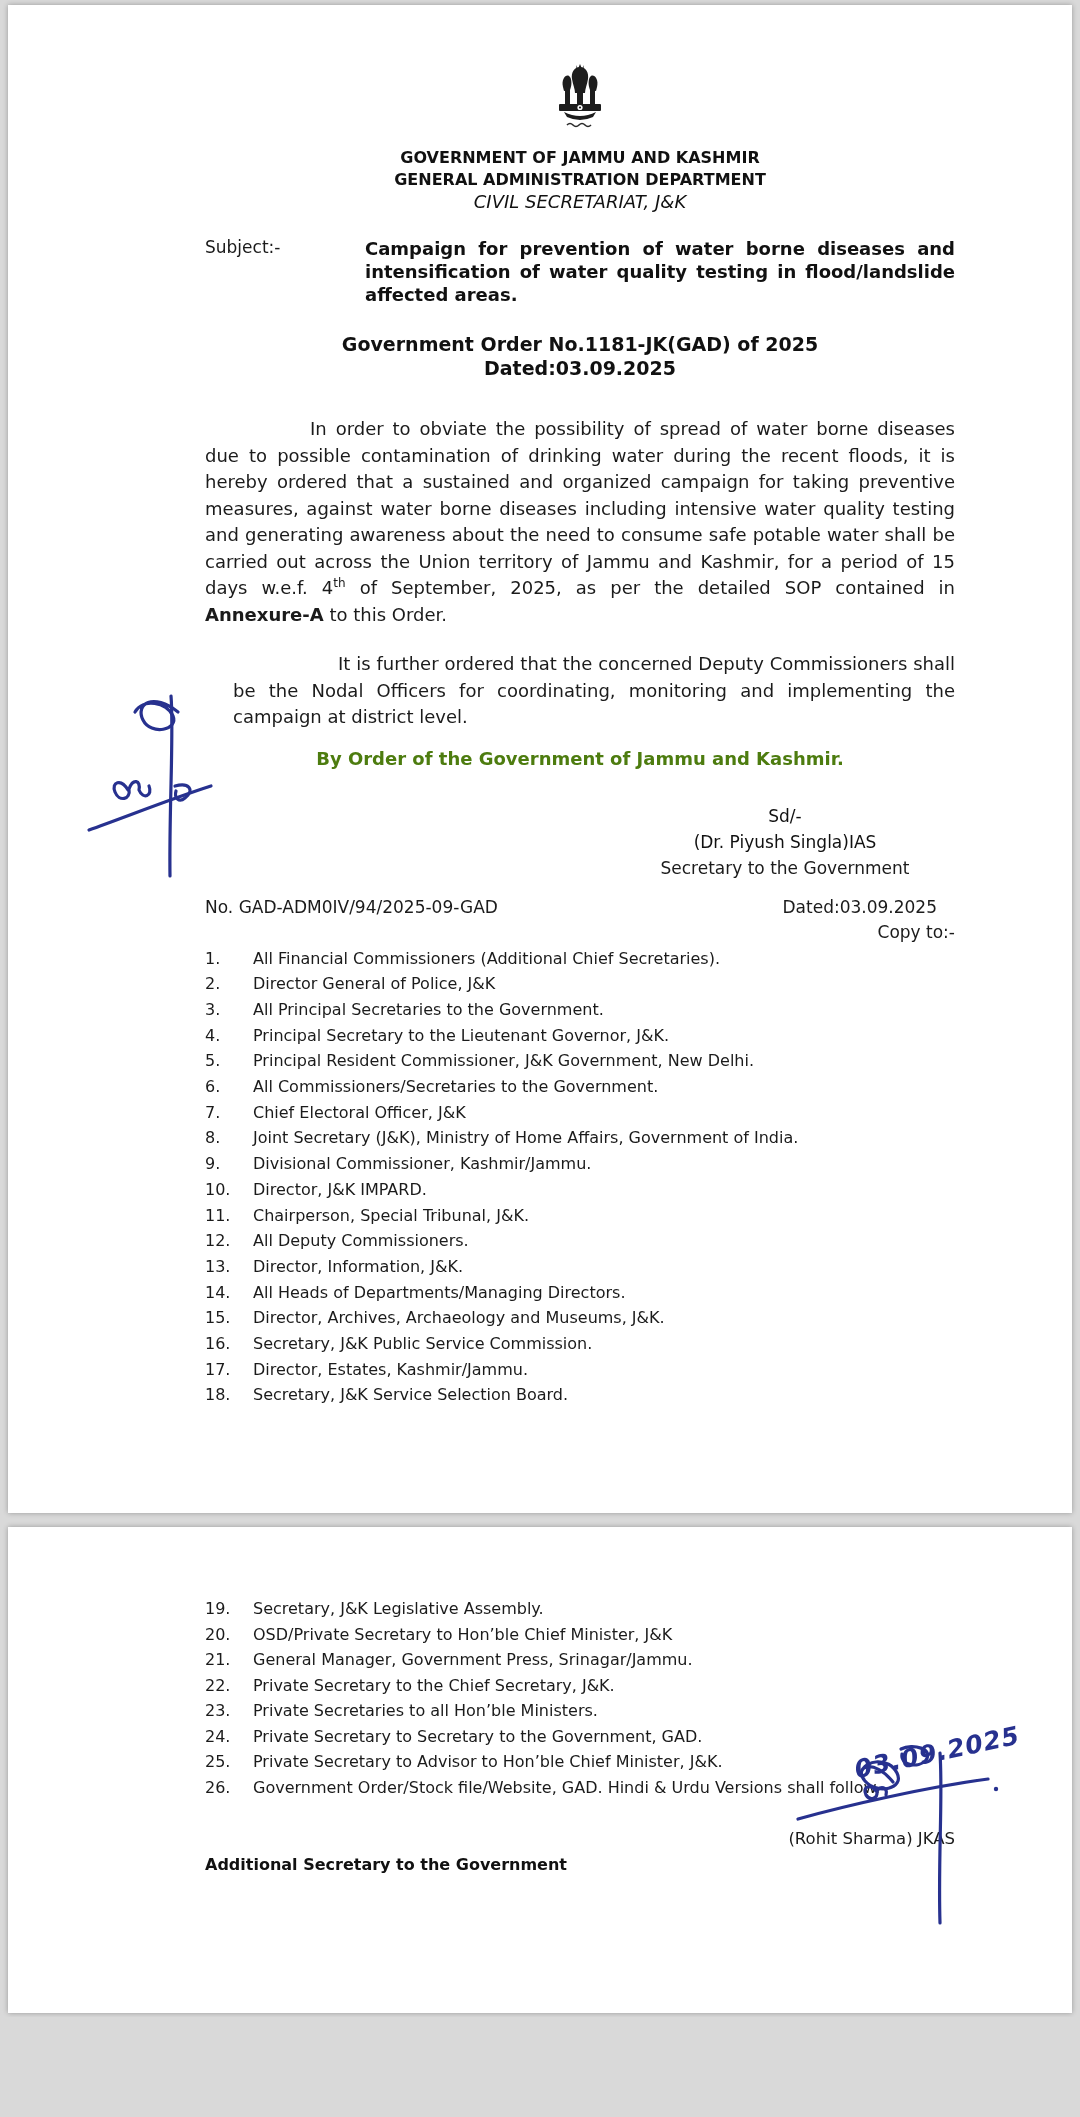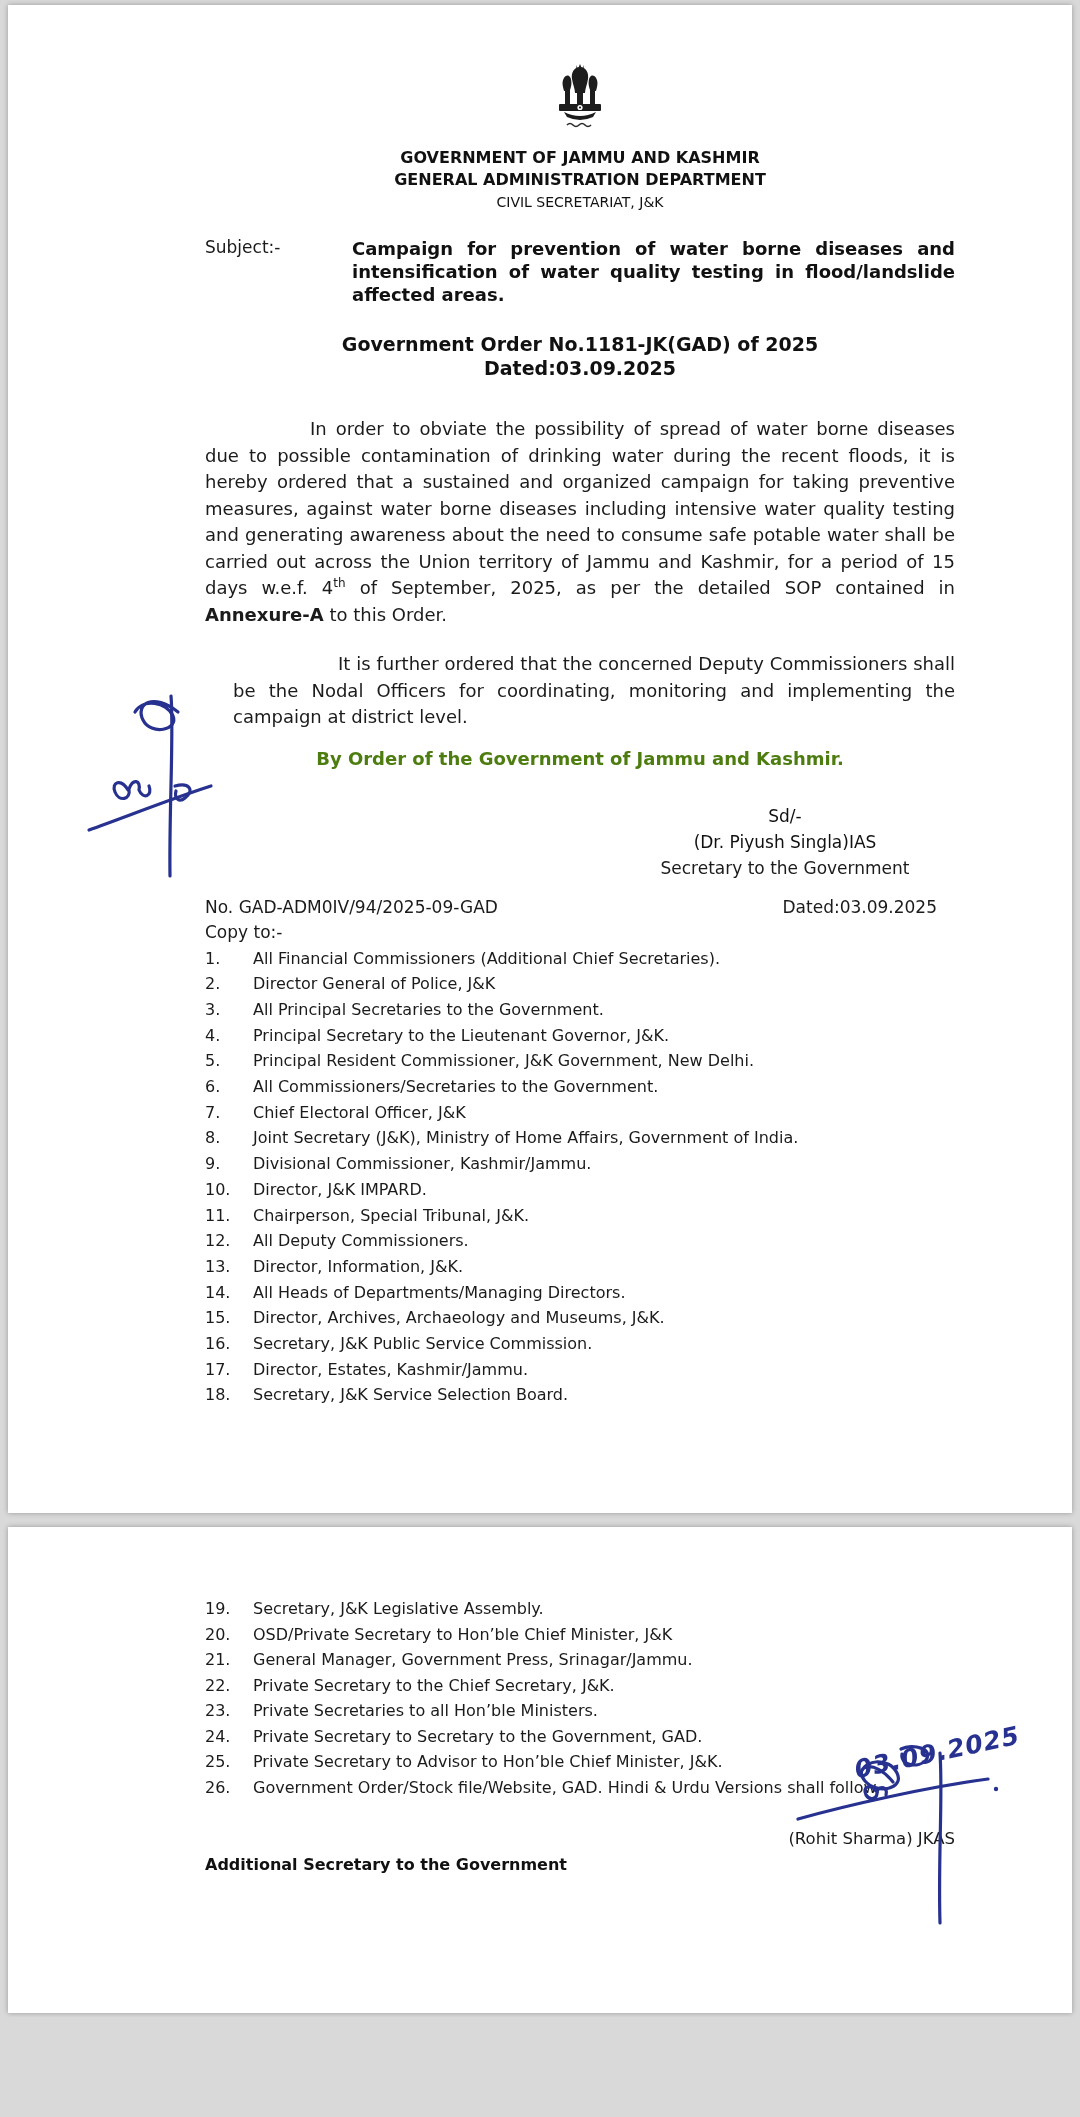--- a/index.html
+++ b/index.html
@@ -18,44 +18,44 @@
     overflow:hidden;
   }
   .page-1{height:1508px;}
   .page-2{height:486px;margin-top:14px;}
   .content{margin-left:197px;width:750px;}
 
   
   .emblem-wrap{text-align:center;padding-top:56px;line-height:0;}
   .hdr{ text-align:center;font-weight:bold;font-size:16px;line-height:22px;color:#111;}
   .hdr.first{margin-top:18px;}
-  .hdr.plain{font-weight:normal;font-size:14px;}
-
-  
-  .subject-row{display:flex;margin-top:24px;}
+  .hdr.plain{font-weight:normal;font-size:18px;font-style:italic;}
+
+  
+  .subject-row{display:flex;margin-top:24px;gap:13px;}
   .subject-label{width:125px;flex:none;font-size:17px;}
   .subject-text{flex:1;font-weight:bold;font-size:18px;line-height:23px;text-align:justify;color:#111;margin-left:22px;}
 
   
   .order-title{margin-top:26px;text-align:center;font-weight:bold;font-size:19px;line-height:24px;color:#111;}
 
   
   .para{margin:0;font-size:18px;line-height:26.5px;text-align:justify;}
   .para1{margin-top:36px;text-indent:105px;}
   .para2{margin-top:23px;text-indent:105px;margin-left:28px;}
   .para sup{font-size:12px;line-height:0;}
   .by-order{margin-top:17px;text-align:center;font-weight:bold;font-size:18px;color:#4d7c0f;}
 
   
   .sig-block{width:340px;margin:34px 0 0 auto;text-align:center;font-size:17px;line-height:26px;}
   .sig-sd,.sig-name{font-weight:normal;color:#111;}
 
   .ref-row{display:flex;justify-content:space-between;margin-top:14px;font-size:17px;line-height:25px;}
   .ref-dated{padding-right:18px;}
-  .copy-label{font-size:17px;line-height:25px;}
+  .copy-label{font-size:17px;line-height:25px;text-align:right;}
 
   
   .copy-list{margin-top:1px;}
   .li{display:flex;font-size:16px;line-height:25.7px;}
   .li .num{width:48px;flex:none;}
   .p2 .li{line-height:25.5px;}
 
   
   .p2-content{margin-left:197px;width:750px;padding-top:68px;}
   .p2-sign-name{margin-top:26px;text-align:right;font-size:16.5px;line-height:26px;}

